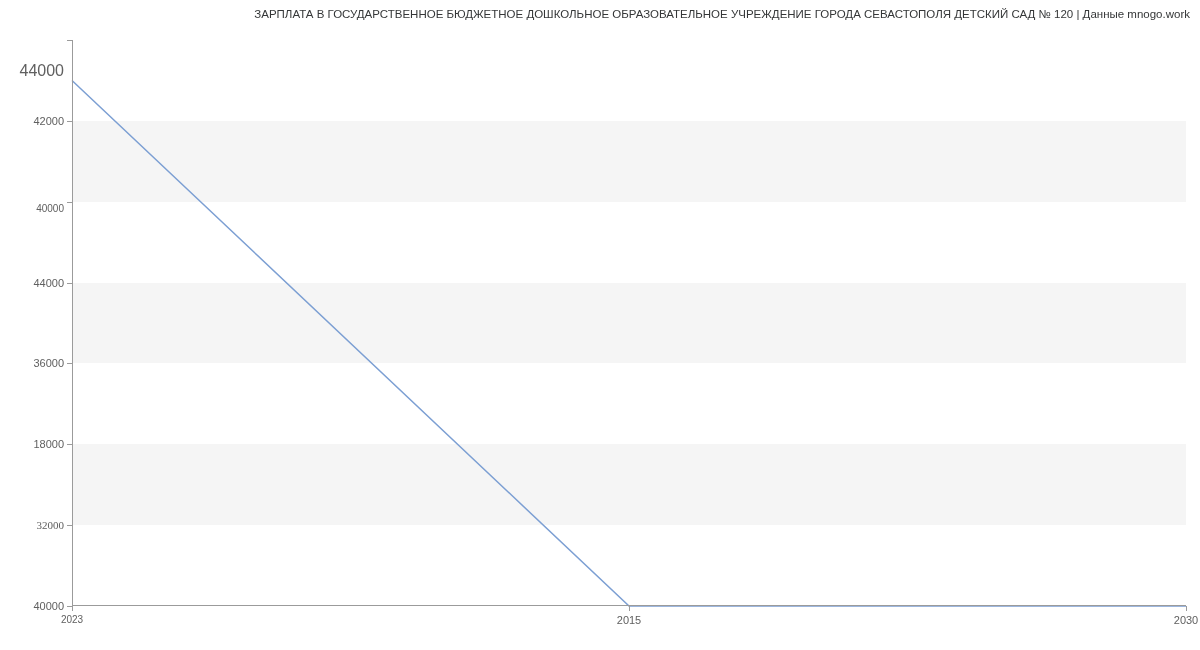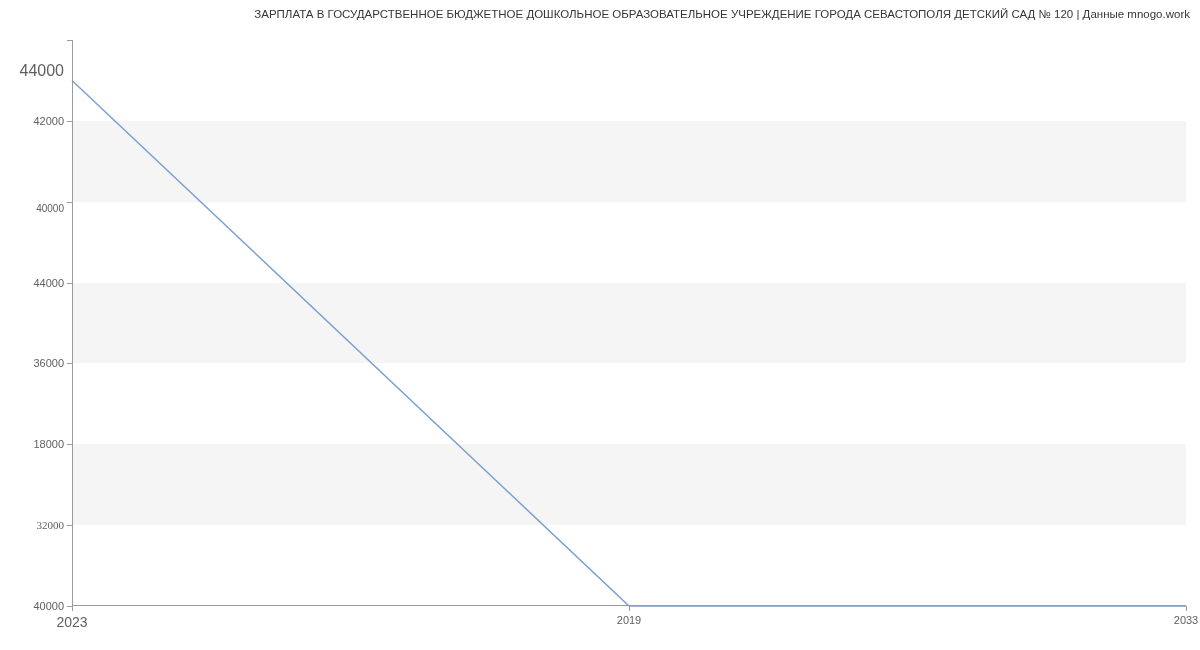--- a/index.html
+++ b/index.html
@@ -89,19 +89,19 @@
       <div class="tick" style="position: absolute; right: 100%; padding-right: 8px; top: 323.429px; transform: translateY(-50%); font-size: 11px; color: rgb(96, 96, 96); text-align: right;">36000</div>
       <div class="tick-mark-y" style="top: 242.571px;"></div>
       <div class="tick" style="position: absolute; right: 100%; padding-right: 8px; top: 242.571px; transform: translateY(-50%); font-size: 11px; color: rgb(96, 96, 96);">44000</div>
       <div class="tick-mark-y" style="top: 161.714px;"></div>
       <div class="tick" style="position: absolute; right: 100%; padding-right: 8px; top: 168px; transform: translateY(-50%); font-size: 10px; color: rgb(96, 96, 96);">40000</div>
       <div class="tick-mark-y" style="top: 80.8571px;"></div>
       <div class="tick" style="position: absolute; right: 100%; padding-right: 8px; top: 80.8571px; transform: translateY(-50%); font-size: 11px; color: rgb(96, 96, 96);">42000</div>
       <div class="tick-mark-y" style="top: 0px;"></div>
       <div class="tick" style="position: absolute; right: 100%; padding-right: 8px; top: 0px; transform: translateY(-50%); font-size: 16px; color: rgb(96, 96, 96); margin-top: 31px;">44000</div>
       <div class="tick-mark-x" style="left: 0px;"></div>
-      <div class="tick" style="position: absolute; left: 0px; top: 574px; transform: translateX(-50%); font-size: 14px; color: rgb(96, 96, 96);">2023</div>
+      <div class="tick" style="position: absolute; left: 0px; top: 574px; transform: translateX(-50%); font-size: 10px; color: rgb(96, 96, 96);">2023</div>
       <div class="tick-mark-x" style="left: 557px;"></div>
-      <div class="tick" style="position: absolute; left: 557px; top: 574px; transform: translateX(-50%); font-size: 11px; color: rgb(96, 96, 96);">2019</div>
+      <div class="tick" style="position: absolute; left: 557px; top: 574px; transform: translateX(-50%); font-size: 11px; color: rgb(96, 96, 96);">2015</div>
       <div class="tick-mark-x" style="left: 1114px;"></div>
-      <div class="tick" style="position: absolute; left: 1114px; top: 574px; transform: translateX(-50%); font-size: 11px; color: rgb(96, 96, 96);">2033</div>
+      <div class="tick" style="position: absolute; left: 1114px; top: 574px; transform: translateX(-50%); font-size: 11px; color: rgb(96, 96, 96);">2030</div>
     </div>
 </div>
 
 </body></html>

